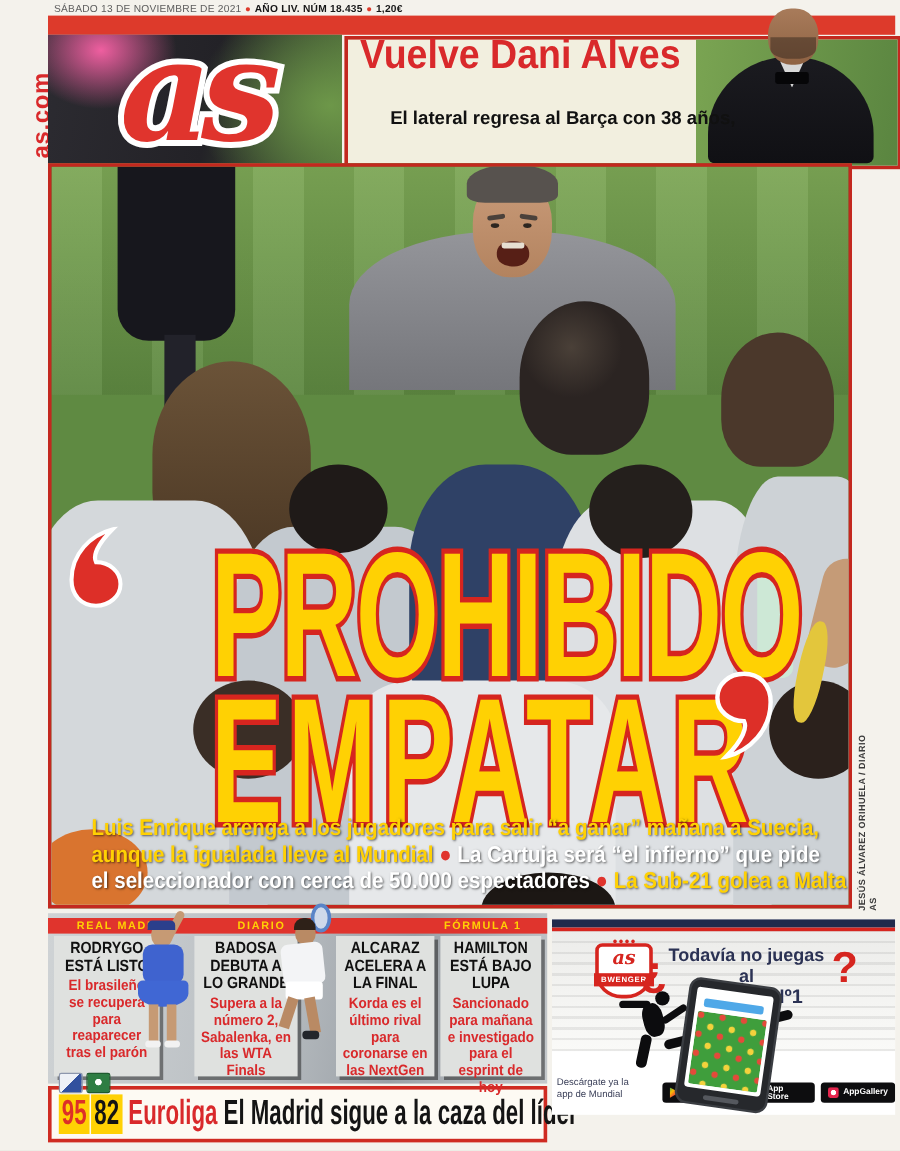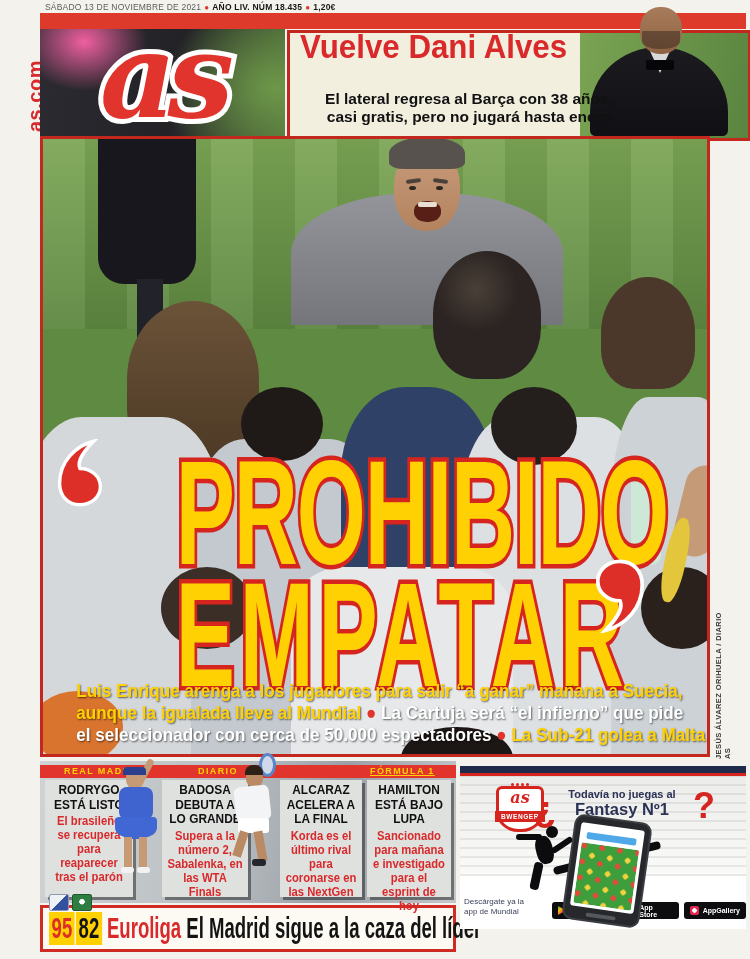--- a/index.html
+++ b/index.html
@@ -107,21 +107,21 @@
   #deck .y{color:#ffd103;} #deck .w{color:#ffffff;} #deck .b{color:#e0342d;text-shadow:none;}
 
   #credit{left:714px;top:604px;height:155px;writing-mode:vertical-rl;transform:rotate(180deg);
         font-size:7.5px;font-weight:700;color:#3b3b3b;letter-spacing:.4px;}
 
   
   #briefs{left:40px;top:761px;width:416px;height:142px;overflow:visible;
       background:linear-gradient(100deg,#cfd3d5 0%,#b9bec2 45%,#9aa0a6 70%,#c4c8cb 100%);}
   #tabstrip{position:absolute;left:0;top:4px;width:100%;height:13px;background:#e0342d;}
   .tab{position:absolute;top:1px;color:#ffd103;font-weight:800;font-size:9px;letter-spacing:1.4px;white-space:nowrap;}
-  #tab0{left:24px;} #tab1{left:158px;} #tab2{left:330px;text-decoration:underline;}
+  #tab0{left:24px;} #tab1{left:158px;} #tab2{left:330px;}
   .panel{position:absolute;top:19px;height:117px;background:#dfe1df;box-shadow:3px 3px 0 rgba(25,25,25,.5);
       text-align:center;box-sizing:border-box;padding-top:3px;z-index:2;}
   #p0{left:5px;width:88px;} #p1{left:122px;width:86px;} #p2{left:240px;width:82px;} #p3{left:327px;width:84px;}
   .panel h3{margin:0 0 2px 0;font-size:13.5px;line-height:14.5px;font-weight:800;color:#101010;transform:scaleX(.88);}
   .panel p{margin:0;font-size:12.5px;line-height:14px;font-weight:700;color:#d9292b;transform:scaleX(.9);}
   .fig{position:absolute;z-index:3;}
   
   .bd-head{left:86px;top:8px;width:18px;height:20px;background:#c69a74;border-radius:45%;}
   .bd-visor{left:83px;top:6px;width:23px;height:8px;background:#2b3f8c;border-radius:4px 4px 0 0;}
   .bd-arm{left:102px;top:-3px;width:7px;height:27px;background:#c69a74;border-radius:4px;transform:rotate(28deg);}
@@ -162,21 +162,21 @@
                  linear-gradient(#ececea,#fafaf8);}
   #shield{position:absolute;left:36px;top:20px;width:48px;height:46px;background:#fff;
       border:3px solid #d6251f;border-radius:6px 6px 46% 46%;box-sizing:border-box;}
   #shield .as{font-family:"DejaVu Serif",serif;font-style:italic;font-weight:bold;color:#d6251f;
       font-size:16px;line-height:17px;text-align:center;}
   #shield .band{position:absolute;left:-4px;right:-4px;bottom:7px;height:11px;background:#d6251f;
       color:#fff;font-size:6.5px;font-weight:800;letter-spacing:.6px;text-align:center;line-height:11px;}
   #shield .dots{position:absolute;left:50%;top:-6px;transform:translateX(-50%);display:flex;gap:2px;}
   #shield .dots i{width:3px;height:3px;background:#d6251f;border-radius:50%;}
   #adq{position:absolute;left:96px;top:22px;width:132px;text-align:center;color:#2b3254;}
-  #adq .l1{font-size:11px;font-weight:700;}
+  #adq .l1{font-size:15px;font-weight:700;}
   #adq .l2{font-size:16.5px;font-weight:800;}
   .bigq{position:absolute;font-size:36px;font-weight:800;color:#d6251f;line-height:1;}
   #q-open{left:74px;top:26px;} #q-close{left:233px;top:22px;}
   #phone{position:absolute;left:108px;top:52px;width:74px;height:102px;background:#26282c;
       border:2px solid #3a3d42;border-radius:10px;transform:rotate(8deg);z-index:2;}
   #phone .screen{position:absolute;left:5px;right:5px;top:6px;bottom:12px;background:#fff;border-radius:3px;overflow:hidden;}
   #phone .chip{position:absolute;left:7px;right:7px;top:9px;height:7px;background:#4fa8e8;border-radius:2px;}
   #phone .field{position:absolute;left:3px;right:3px;top:20px;bottom:3px;background:#3f9e3c;border-radius:2px;
       background-image:radial-gradient(circle 2.5px,#f3d23c 0 2.5px,rgba(0,0,0,0) 3px),
                        radial-gradient(circle 2.5px,#e44a3a 0 2.5px,rgba(0,0,0,0) 3px);
@@ -223,21 +223,20 @@
   <div id="dani" class="abs">
     <div class="green"></div>
     <div class="dv tux"></div>
     <div class="dv shirt"></div>
     <div class="dv bow"></div>
     <div class="dv head"></div>
     <div class="dv beard"></div>
     <h1>Vuelve Dani Alves</h1>
     <div class="sub">
       <div>El lateral regresa al Barça con 38 años,</div>
-      <div>casi gratis, pero no jugará hasta enero</div>
     </div>
   </div>
 
   <div id="photo" class="abs">
     <div id="grass" class="sh"></div>
     <div class="sh ref-leg"></div>
     <div class="sh ref-shin"></div>
     <div class="sh ref-sock"></div>
     <div class="sh le-body"></div>
     <div class="sh le-collar"></div>

